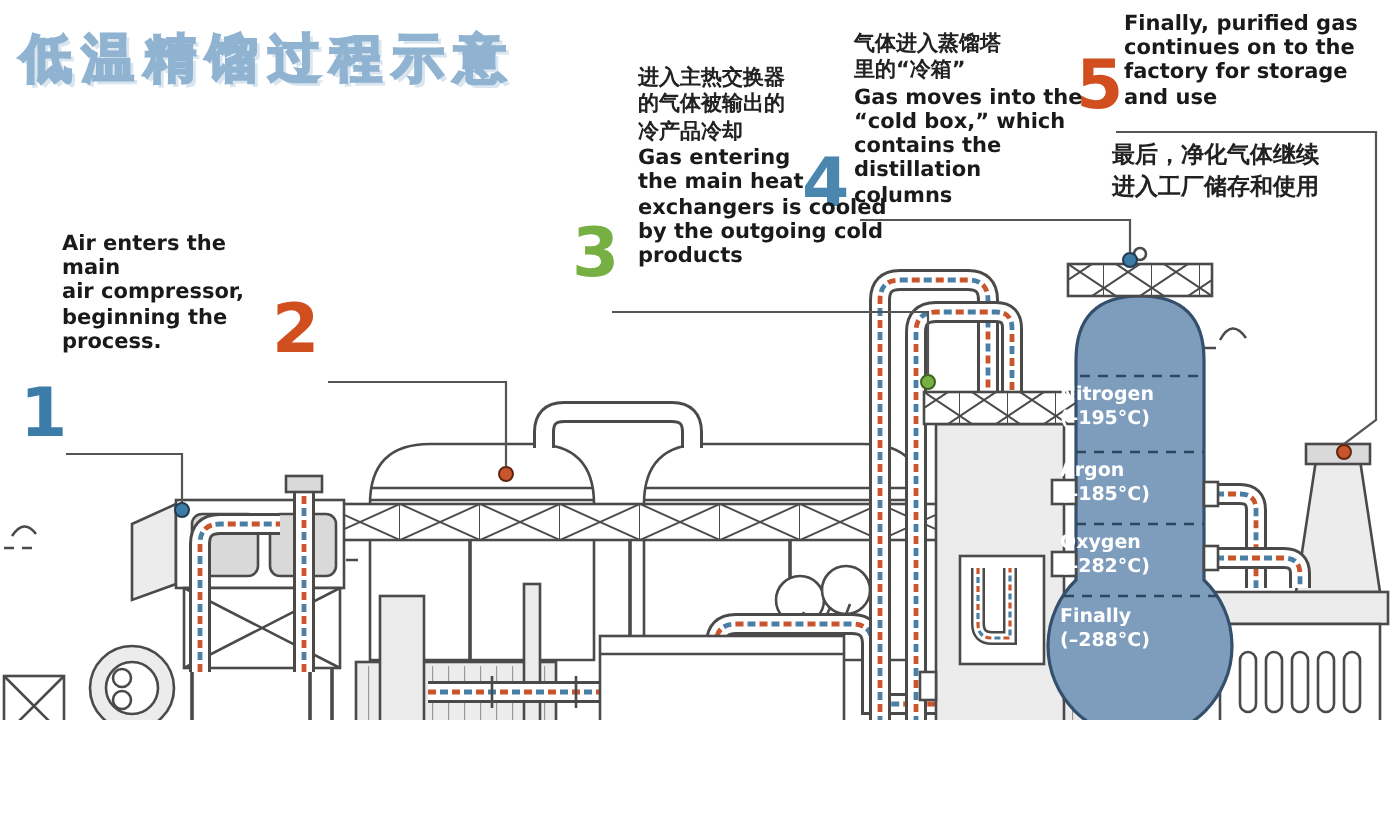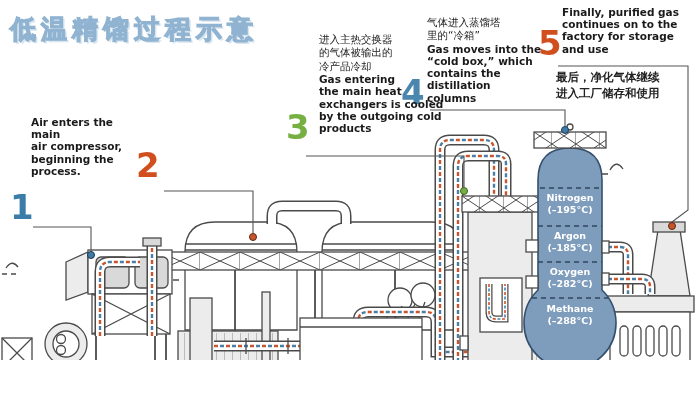--- a/index.html
+++ b/index.html
@@ -5,21 +5,21 @@
   html,body{margin:0;padding:0;background:#fff;}
   #canvas{position:relative;width:696px;height:360px;background:#fff;overflow:hidden;
           font-family:"DejaVu Sans","Liberation Sans",sans-serif;}
   
   .title{position:absolute;left:10px;top:12px;font-size:26px;font-weight:800;letter-spacing:5px;
          color:#aac6dd;-webkit-text-stroke:1.2px #8fb3d0;text-shadow:2px 2px 0 #d9e6f0;z-index:5;}
   
   .num{position:absolute;font-size:34px;font-weight:800;line-height:1;z-index:5;}
   .n1{color:#3c7ca8}.n2{color:#d14f1e}.n3{color:#76b043}.n4{color:#4a86ad}.n5{color:#d14f1e}
   .stext{position:absolute;z-index:5;}
-  .zh{white-space:pre-line;font-size:10.5px;line-height:1.28;font-weight:400;color:#222;}
+  .zh{white-space:pre-line;font-size:10.5px;line-height:1.28;font-weight:700;color:#222;}
   .en{white-space:pre-line;font-size:10.5px;line-height:1.16;font-weight:bold;color:#1a1a1a;}
   .zh-big{white-space:pre-line;font-size:11.5px;line-height:1.35;font-weight:600;color:#222;}
   
   .art{position:absolute;left:0;top:0;z-index:1;}
   .art .ln{stroke:#4a4a4a;stroke-width:1.3;fill:none;}
   .art .lw2{stroke:#4a4a4a;stroke-width:1.8;fill:none;}
   .f-white{fill:#fff;stroke:#4a4a4a;stroke-width:1.3;}
   .f-lt{fill:#ececec;stroke:#4a4a4a;stroke-width:1.3;}
   .f-md{fill:#d9d9d9;stroke:#4a4a4a;stroke-width:1.3;}
   .f-blue{fill:#7e9dbd;stroke:#35506c;stroke-width:1.6;}
@@ -27,21 +27,21 @@
   .po{stroke:#4a4a4a;stroke-width:11;fill:none;}
   .pi{stroke:#fff;stroke-width:8;fill:none;}
   .dr{stroke:#c8552c;stroke-width:2.4;fill:none;stroke-dasharray:4 8;}
   .db{stroke:#4a7fa5;stroke-width:2.4;fill:none;stroke-dasharray:4 8;stroke-dashoffset:6;}
   .po2{stroke:#4a4a4a;stroke-width:7;fill:none;}
   .pi2{stroke:#fff;stroke-width:4.5;fill:none;}
   .dr2{stroke:#c8552c;stroke-width:1.6;fill:none;stroke-dasharray:3 6;}
   .db2{stroke:#4a7fa5;stroke-width:1.6;fill:none;stroke-dasharray:3 6;stroke-dashoffset:4.5;}
   .lead{stroke:#555;stroke-width:1.1;fill:none;}
   
-  .cb-label{position:absolute;left:530px;width:80px;text-align:center;z-index:4;color:#fff;
+  .cb-label{position:absolute;left:530px;width:80px;text-align:left;z-index:4;color:#fff;
             font-size:9.5px;font-weight:bold;line-height:1.25;}
   
   .tbar{position:absolute;left:24px;top:380px;width:618px;height:21px;z-index:4;
         border:1.5px solid #3a3a3a;border-radius:11px 0 0 11px;box-sizing:border-box;
         box-shadow:inset 0 0 0 2px #fff;
         background:linear-gradient(90deg,#d34a1d 0%,#c05431 18%,#a25c4e 38%,#7d6c7e 60%,#5a7aa0 80%,#4e7ba6 100%);}
   .tbulb{position:absolute;left:632px;top:361px;width:58px;height:58px;border-radius:50%;z-index:3;
          background:#5a83aa;border:1.5px solid #3a3a3a;box-sizing:border-box;box-shadow:inset 0 0 0 2.5px #fff;}
   .tlabel{position:absolute;z-index:6;color:#7f1d1d;font-weight:bold;font-size:13px;font-family:Liberation Mono, monospace;}
   .hot{left:38px;top:382px;}
@@ -297,21 +297,21 @@
   </div>
   <div class="cb-label" style="top:230px;">
     <div>Argon</div>
     <div>(–185°C)</div>
   </div>
   <div class="cb-label" style="top:266px;">
     <div>Oxygen</div>
     <div>(–282°C)</div>
   </div>
   <div class="cb-label" style="top:303px;">
-    <div>Methane</div>
+    <div>Finally</div>
     <div>(–288°C)</div>
   </div>
 
   <div class="tbulb"></div>
   <div class="tbar"></div>
   <div class="tline"></div>
   <div class="tarrow"></div>
   <div class="tlabel hot">Hot</div>
   <div class="tlabel cold">Cold</div>
   <div class="ticks"></div>

